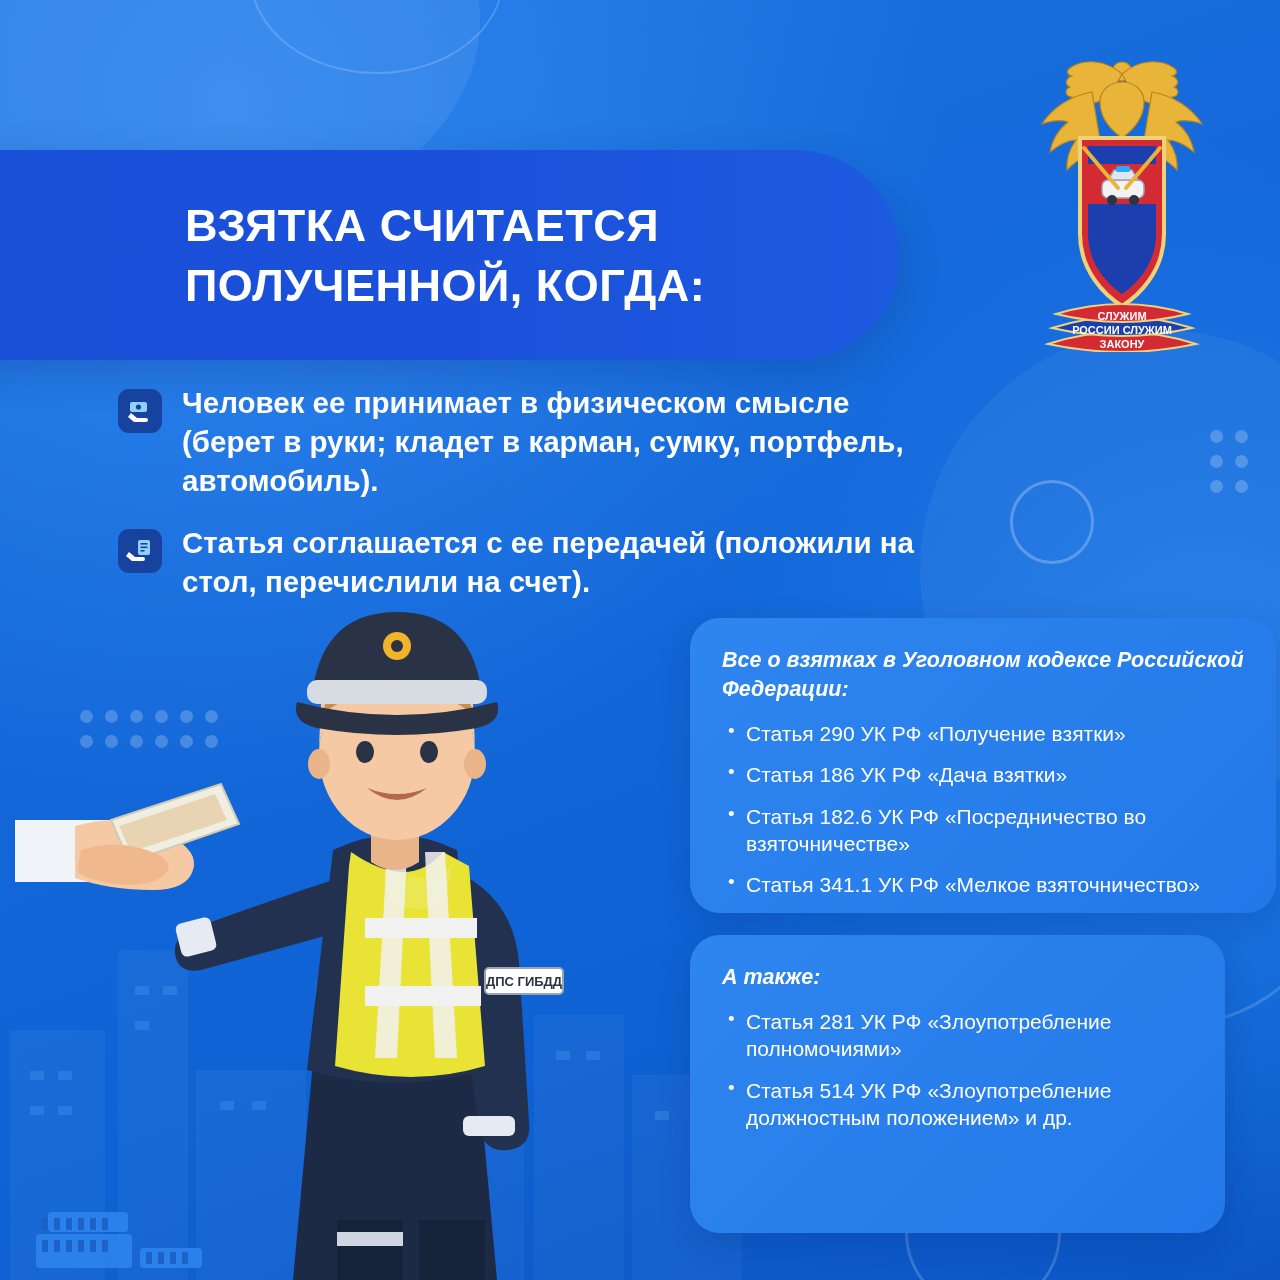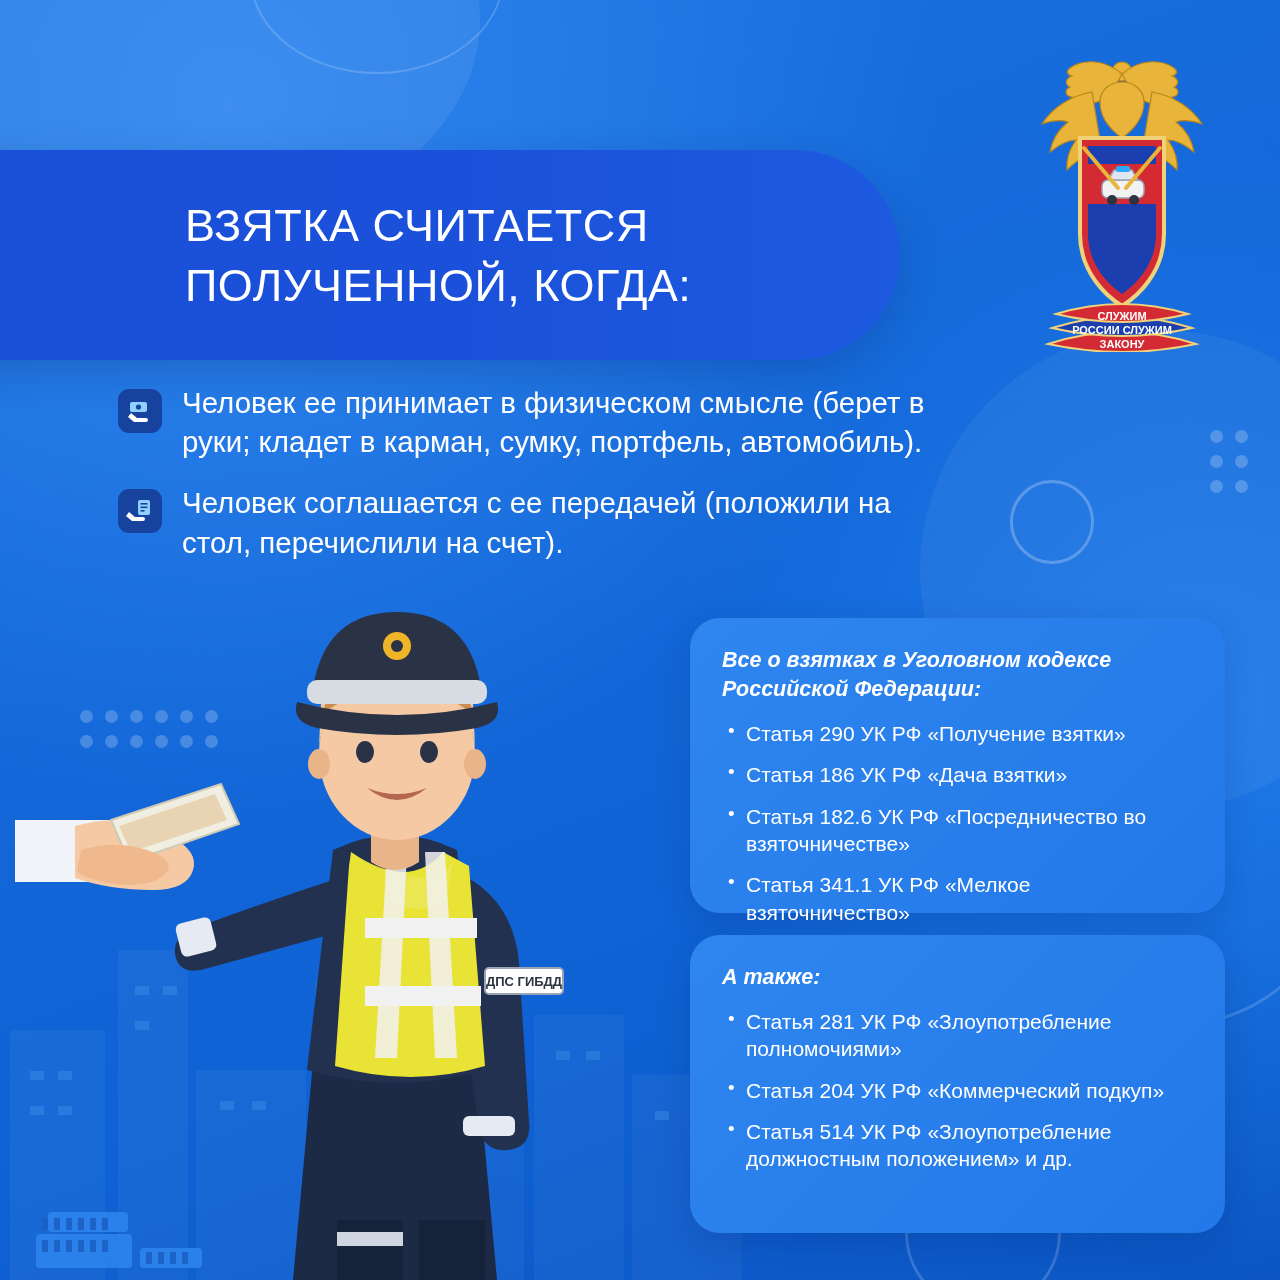--- a/index.html
+++ b/index.html
@@ -85,21 +85,21 @@
     position: absolute; left: -60px; top: 150px;
     width: 960px; height: 210px;
     background: linear-gradient(90deg, #1a4fd8 0%, #1b51da 55%, #1d5ae0 100%);
     border-radius: 0 105px 105px 0;
     box-shadow: 0 14px 40px rgba(0,24,80,0.20);
   }
   .title-text {
     position: absolute; left: 185px; top: 196px; width: 700px;
     color: #ffffff;
     font-size: 45px;
-    font-weight: normal;
+    font-weight: bold;
     line-height: 1.33;
     letter-spacing: 0.5px;
     text-transform: uppercase;
   }
 
   
   .emblem {
     position: absolute; right: 58px; top: 52px;
     width: 200px; height: 300px;
   }
@@ -118,32 +118,32 @@
     width: 44px; height: 44px; border-radius: 11px;
     background: #17439f;
     display: flex; align-items: center; justify-content: center;
     margin-top: 6px;
   }
   .point-icon svg { width: 28px; height: 28px; }
   .point-text {
     color: #ffffff;
     font-size: 29.5px;
     line-height: 1.33;
-    font-weight: normal;
+    font-weight: bold;
   }
 
   
   .card {
     position: absolute;
     background: linear-gradient(135deg, #2f86ef 0%, #2278e8 100%);
     border-radius: 30px;
     box-shadow: 0 10px 32px rgba(2,30,90,0.18);
     color: #ffffff;
   }
-  .card-1 { left: 690px; top: 618px; width: 535px; height: 295px; }
+  .card-1 { left: 690px; top: 618px; width: 586px; height: 295px; }
   .card-2 { left: 690px; top: 935px; width: 535px; height: 298px; }
   .card-inner { padding: 28px 30px 0 32px; }
   .card-head {
     font-size: 21.5px;
     font-style: italic;
     font-weight: bold;
     line-height: 1.35;
     margin-bottom: 16px;
   }
   .card ul { list-style: none; margin: 4px; padding: 0; }
@@ -295,21 +295,21 @@
     <div class="point">
       <div class="point-icon">
         <svg viewBox="0 0 28 28" xmlns="http://www.w3.org/2000/svg">
           <rect x="12" y="3" width="12" height="15" rx="2" fill="#8fd0ff"></rect>
           <rect x="14.5" y="6" width="7" height="1.6" fill="#17439f"></rect>
           <rect x="14.5" y="9.5" width="7" height="1.6" fill="#17439f"></rect>
           <rect x="14.5" y="13" width="4" height="1.6" fill="#17439f"></rect>
           <path d="M3 15 l6 5 h8 a2 2 0 0 1 0 4 h-11 l-6 -5z" fill="#ffffff"></path>
         </svg>
       </div>
-      <div class="point-text">Человек соглашается с ее передачей (положили на стол, перечислили на счет).</div>
+      <div class="point-text">Статья соглашается с ее передачей (положили на стол, перечислили на счет).</div>
     </div>
 
   </div>
 
   <div class="officer">
     <svg viewBox="0 0 760 760" xmlns="http://www.w3.org/2000/svg">
 
       <g>
         <rect x="-10" y="300" width="120" height="62" rx="10" fill="#e9eef6"></rect>
         <rect x="-10" y="300" width="120" height="62" rx="10" fill="#ffffff" opacity="0.35"></rect>
@@ -406,19 +406,18 @@
         <li>Статья 341.1 УК РФ «Мелкое взяточничество»</li>
       </ul>
     </div>
   </div>
 
   <div class="card card-2">
     <div class="card-inner">
       <div class="card-head">А также:</div>
       <ul>
         <li>Статья 281 УК РФ «Злоупотребление полномочиями»</li>
-        <li>Статья 204 УК РФ «Коммерческий подкуп»</li>
         <li>Статья 514 УК РФ «Злоупотребление должностным положением» и др.</li>
       </ul>
     </div>
   </div>
 
 </div>
 
 </body></html>

